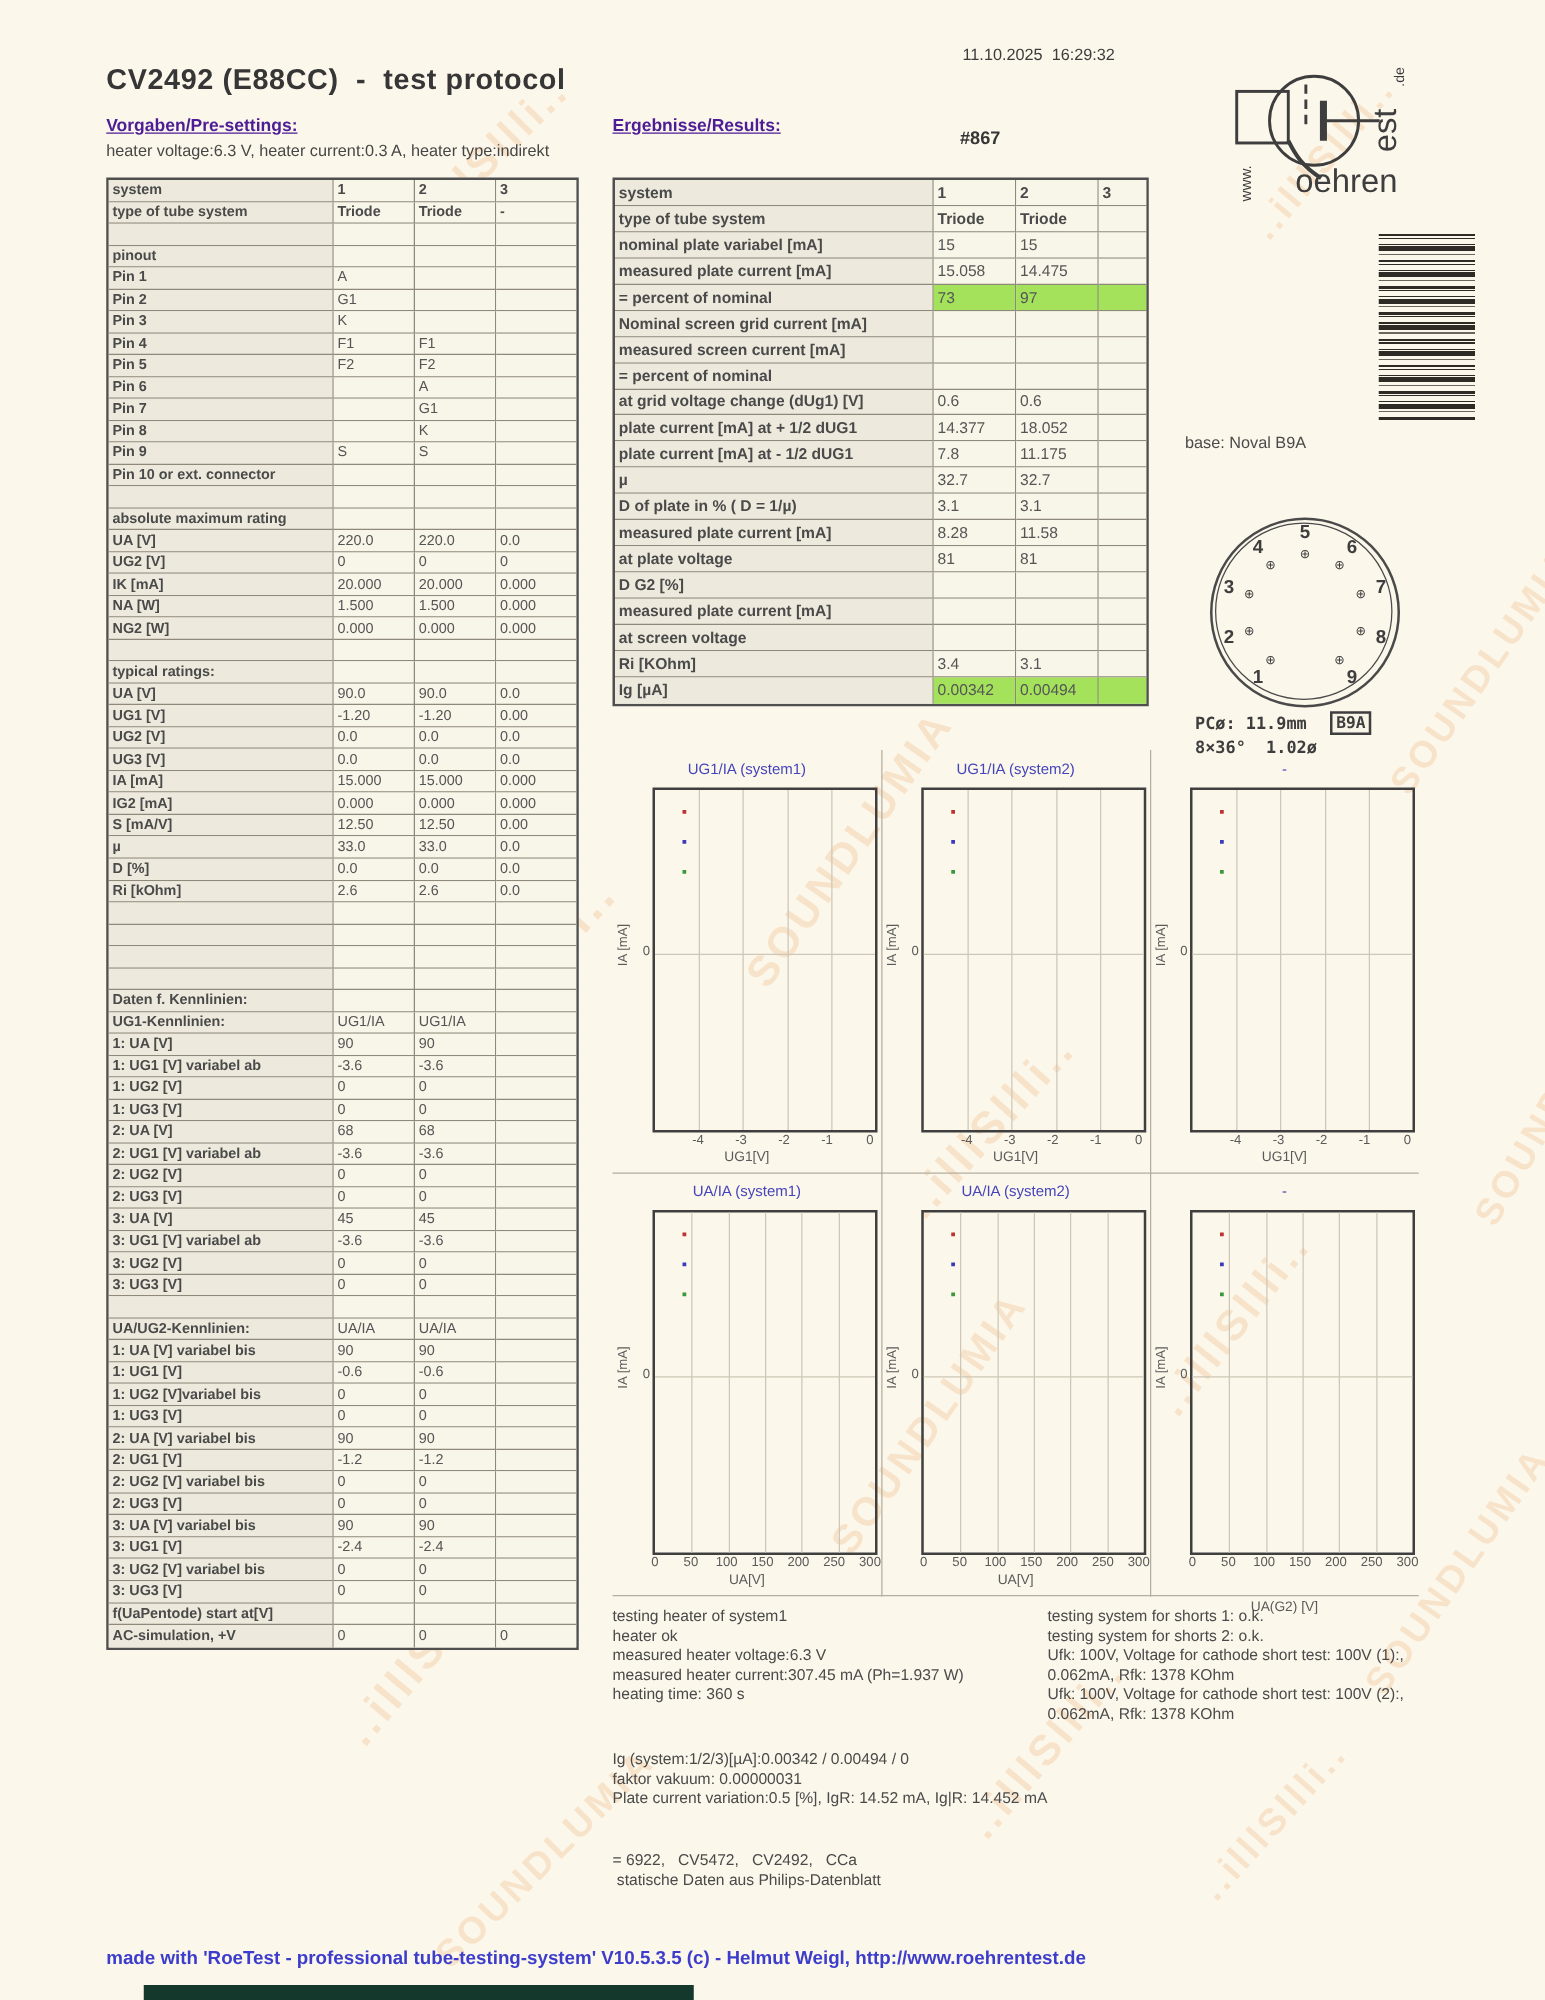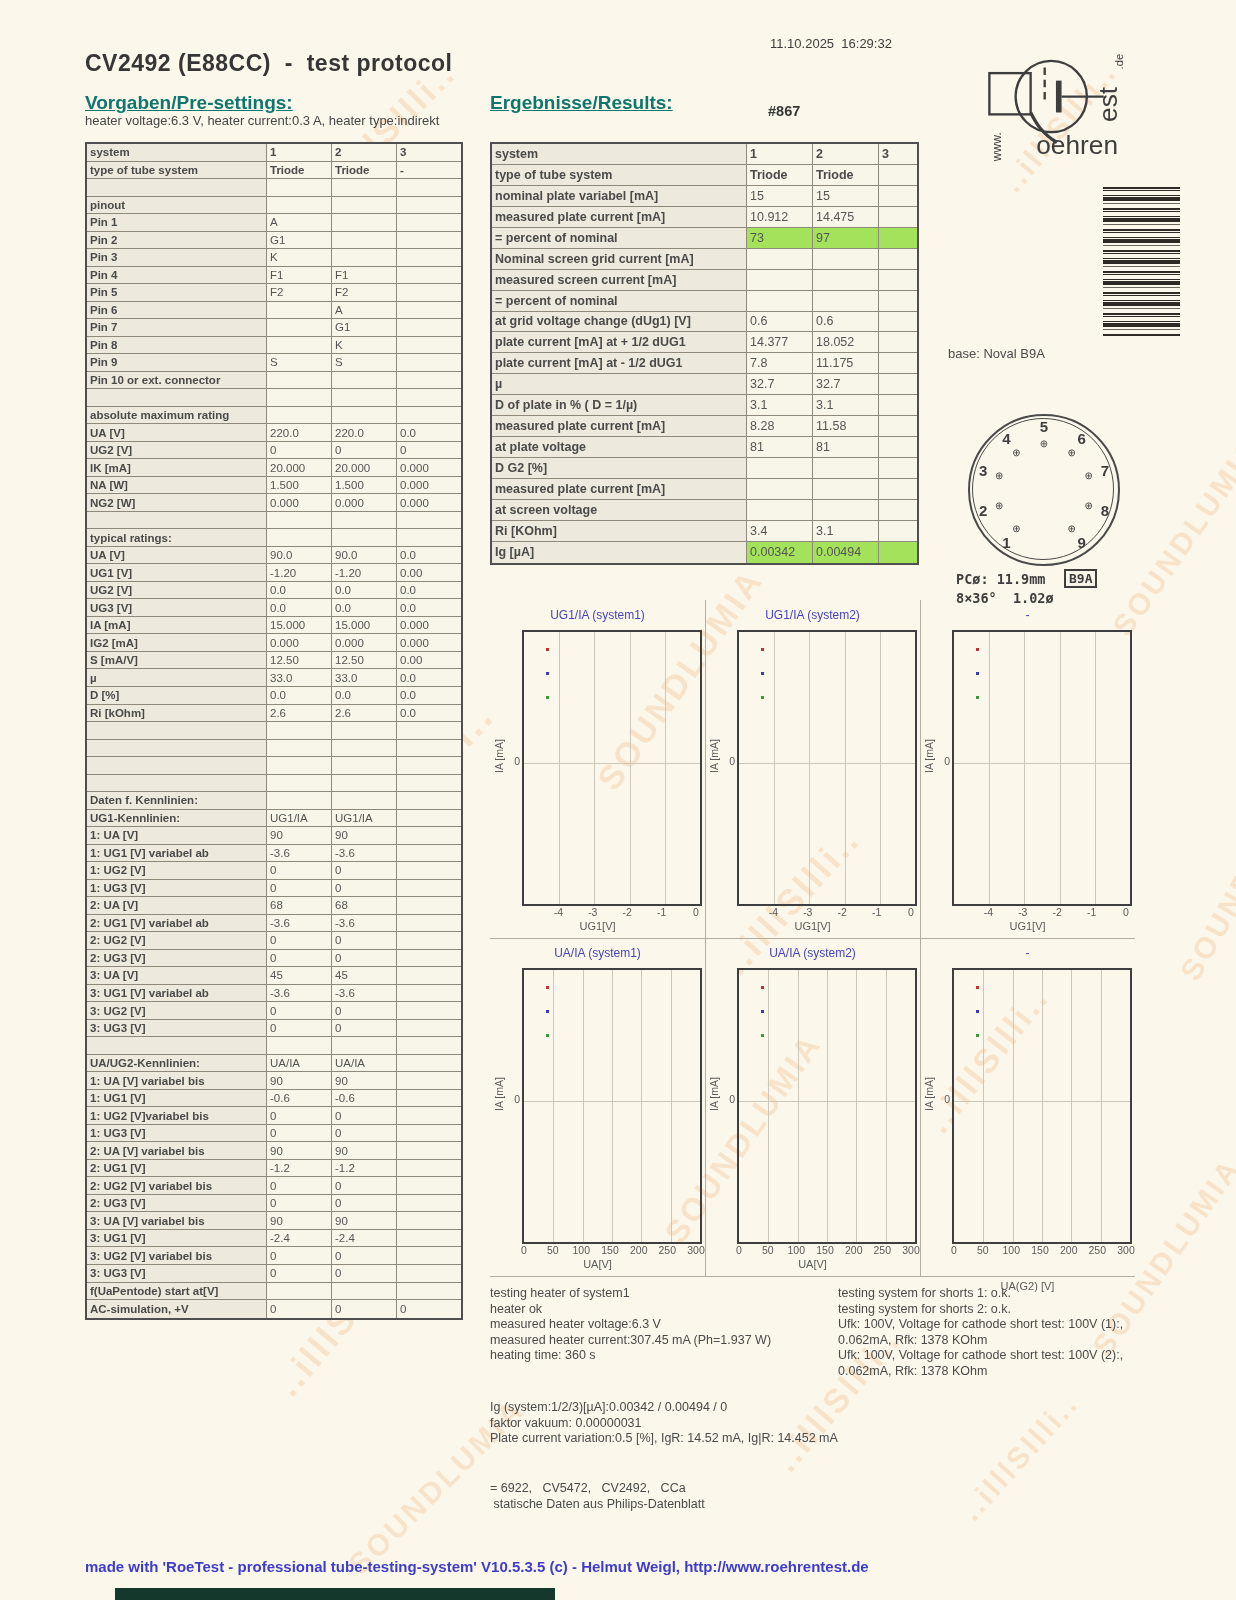--- a/index.html
+++ b/index.html
@@ -5,21 +5,21 @@
   html,body{margin:0;padding:0;}
   body{
     position:relative;width:1236px;height:1600px;overflow:hidden;
     background:#fcf7eb;color:#464646;
     font-family:"Liberation Sans",sans-serif;
   }
   .abs{position:absolute;}
   
   #timestamp{left:770px;top:36px;font-size:13px;color:#3c3c3c;white-space:pre;}
   #page-title{left:85px;top:50px;font-size:23px;font-weight:bold;color:#363636;white-space:pre;letter-spacing:.5px;}
-  .sec-heading{font-size:19px;font-weight:bold;text-decoration:underline;color:#0f766e;}
+  .sec-heading{font-size:14px;font-weight:bold;text-decoration:underline;color:#4c1d95;}
   #presettings-heading{left:85px;top:92px;}
   #heater-line{left:85px;top:113px;font-size:13px;color:#464646;}
   #results-heading{left:490px;top:92px;}
   #serial{left:768px;top:103px;font-size:14.5px;font-weight:bold;color:#363636;}
   
   .dtable{border:2px solid #4f4f4f;background:#f8f4e8;}
   #pretable{left:85px;top:142px;width:374px;}
   #restable{left:490px;top:142px;width:425px;}
   .trow{display:flex;}
   #pretable .trow{height:17.52px;}
@@ -551,21 +551,21 @@
       <div class="tcell val c3"></div>
     </div>
     <div class="trow row">
       <div class="tcell lbl">nominal plate variabel [mA]</div>
       <div class="tcell val c1">15</div>
       <div class="tcell val c2">15</div>
       <div class="tcell val c3"></div>
     </div>
     <div class="trow row">
       <div class="tcell lbl">measured plate current [mA]</div>
-      <div class="tcell val c1">10.912</div>
+      <div class="tcell val c1">15.058</div>
       <div class="tcell val c2">14.475</div>
       <div class="tcell val c3"></div>
     </div>
     <div class="trow hl">
       <div class="tcell lbl">= percent of nominal</div>
       <div class="tcell val c1 hl">73</div>
       <div class="tcell val c2 hl">97</div>
       <div class="tcell val c3 hl"></div>
     </div>
     <div class="trow row">

